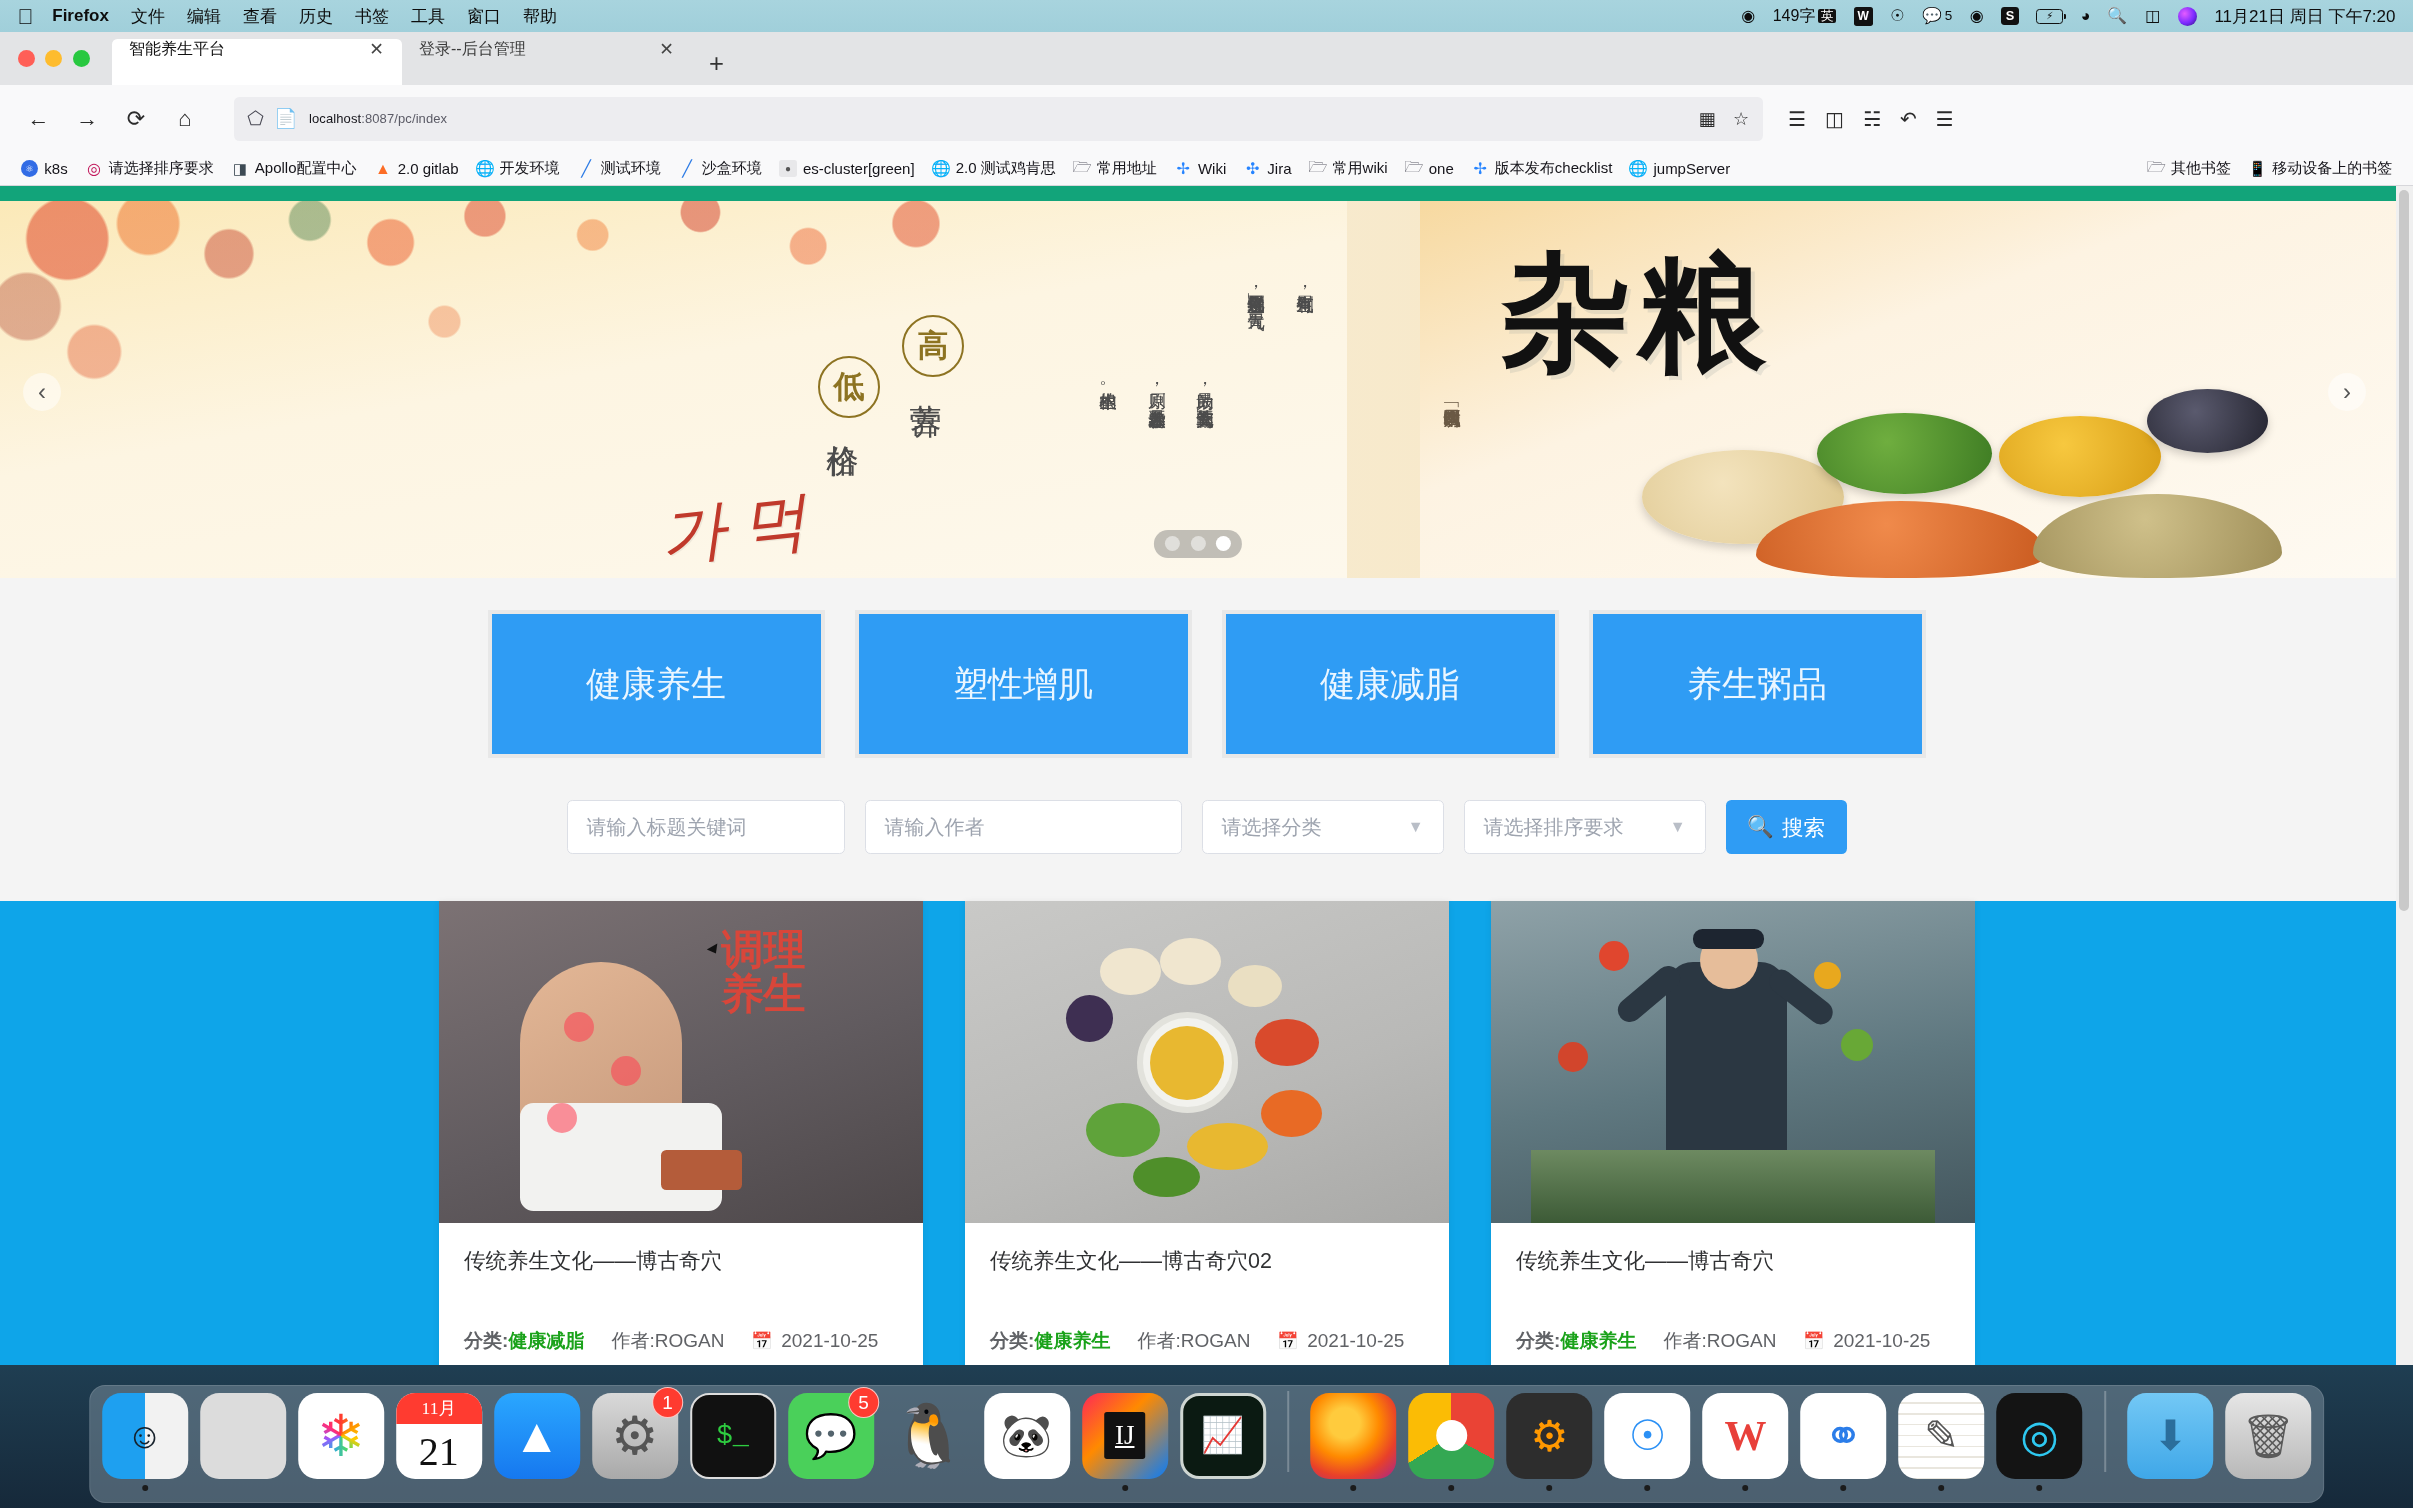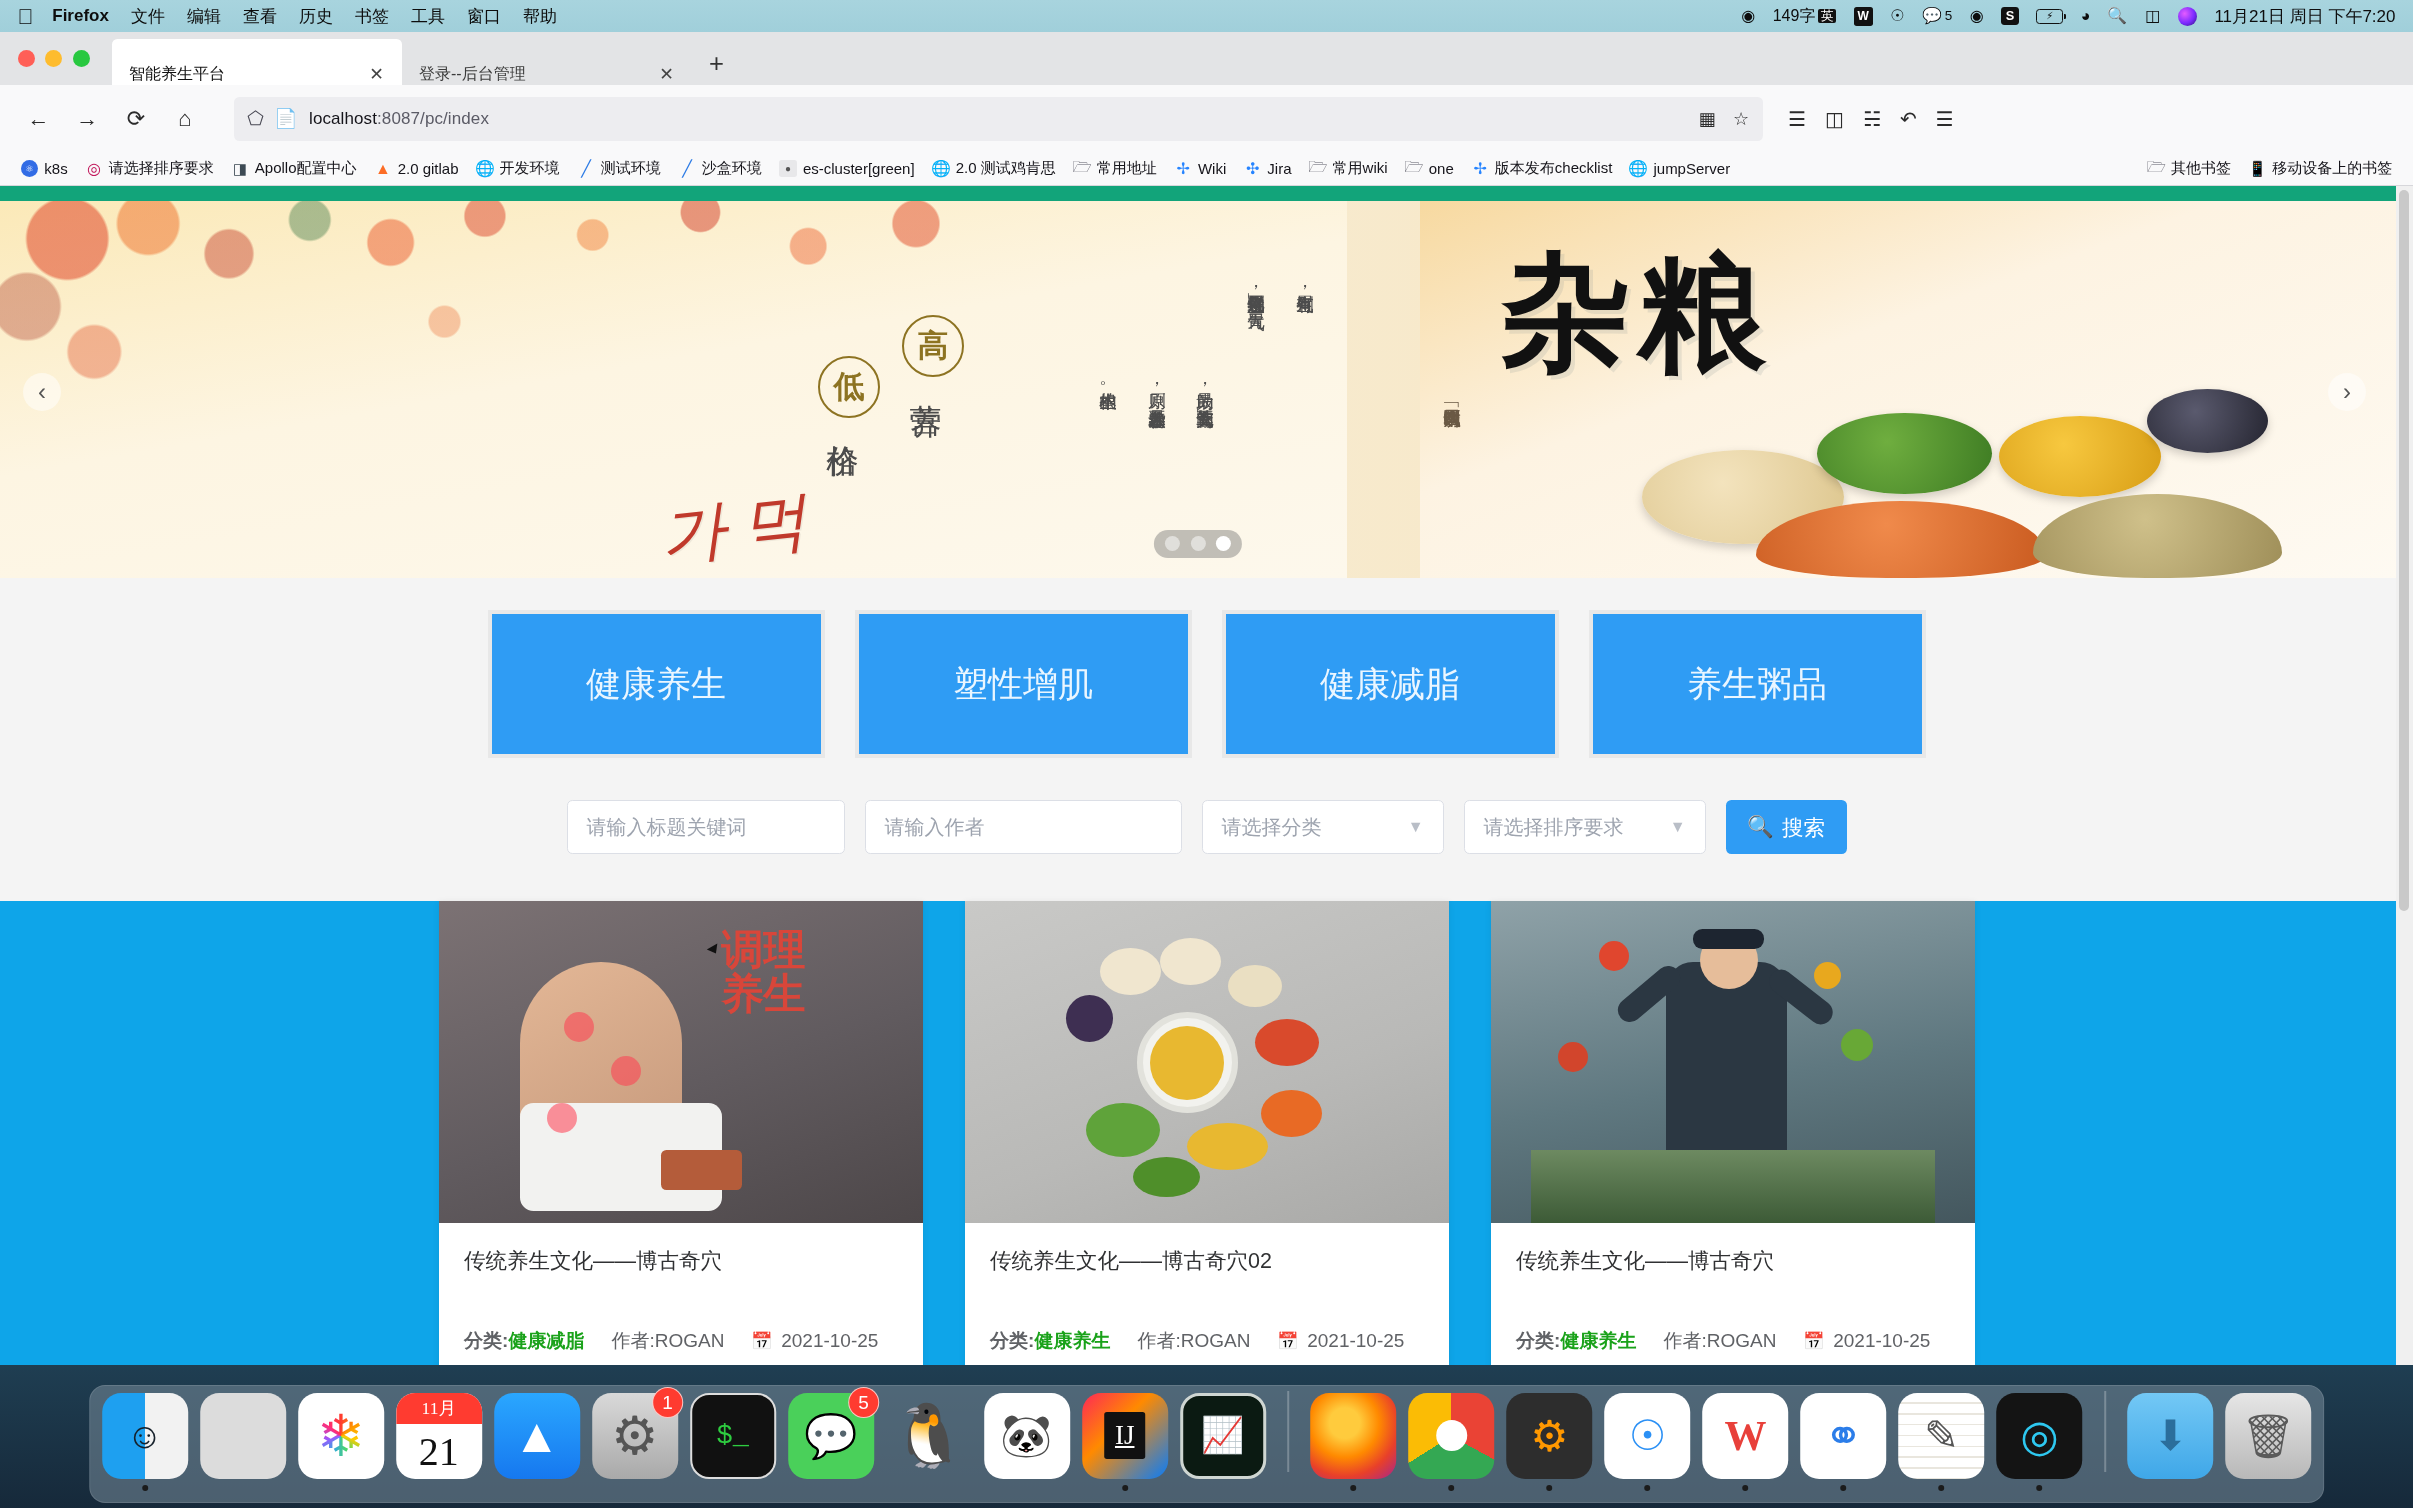--- a/index.html
+++ b/index.html
@@ -50,21 +50,21 @@
   
   .tabstrip {
     height: 53px; background: #e3e4e6; display: flex; align-items: flex-end;
     padding-left: 17.5px; position: relative;
   }
   .traffic { position: absolute; left: 17.5px; top: 17.5px; display: flex; gap: 10.8px; }
   .traffic i { width: 17px; height: 17px; border-radius: 50%; display: block; }
   .traffic .r { background: #ff5f57; } .traffic .y { background: #febc2e; } .traffic .g { background: #28c840; }
   .tabs { display: flex; align-items: flex-end; margin-left: 94px; }
   .tab {
-    width: 290px; height: 46px; display: flex; align-items: flex-end;
+    width: 290px; height: 46px; display: flex; align-items: flex-start;
     padding: 0 13.5px 0 17.5px; font-size: 16px; color: #3b3b3b;
     border-radius: 5.4px 5.4px 0 0; position: relative;
   }
   .tab.active { background: #fff; color: #111; }
   .tab .tlabel { flex: 1; overflow: hidden; white-space: nowrap; text-overflow: ellipsis; }
   .tab .tclose { font-size: 17.5px; color: #444; width: 23px; text-align: center; }
   .newtab { font-size: 25.6px; color: #333; padding: 0 17.5px 8px 17.5px; line-height: 1; }
 
   
   .navbar {
@@ -73,21 +73,21 @@
   }
   .navbtn {
     width: 42px; height: 42px; display: flex; align-items: center; justify-content: center;
     color: #2b2b2b; font-size: 22px; border-radius: 5.4px;
   }
   .urlbar {
     flex: 1; height: 44px; background: #ededf0; border-radius: 5.4px;
     display: flex; align-items: center; padding: 0 13.5px; gap: 10.8px;
     margin: 0 12px 0 21.5px; max-width: 1529px;
   }
-  .urlbar .url { font-size: 17px; color: #15141a; letter-spacing: 0.1px; }
+  .urlbar .url { font-size: 13px; color: #15141a; letter-spacing: 0.1px; }
   .urlbar .url .dim { color: #5b5b66; }
   .urlbar .right-ic { margin-left: auto; display: flex; gap: 17.5px; align-items: center; color:#2b2b2b; font-size: 18px;}
   .navright { display: flex; align-items: center; gap: 19px; color: #2b2b2b; font-size: 20px; padding-left: 6.7px;}
 
   
   .bookmarks {
     height: 34px; background: #f9f9fa; display: flex; align-items: center;
     padding: 0 12px; gap: 0; font-size: 15px; color: #15141a;
     border-bottom: 0.7px solid #d7d7db; overflow: hidden; white-space: nowrap;
   }

